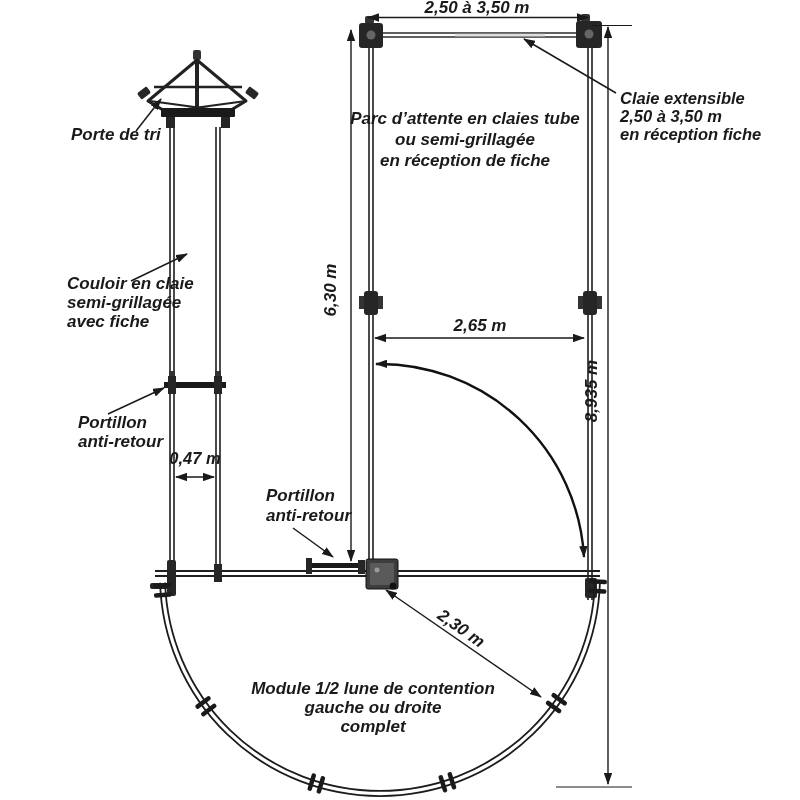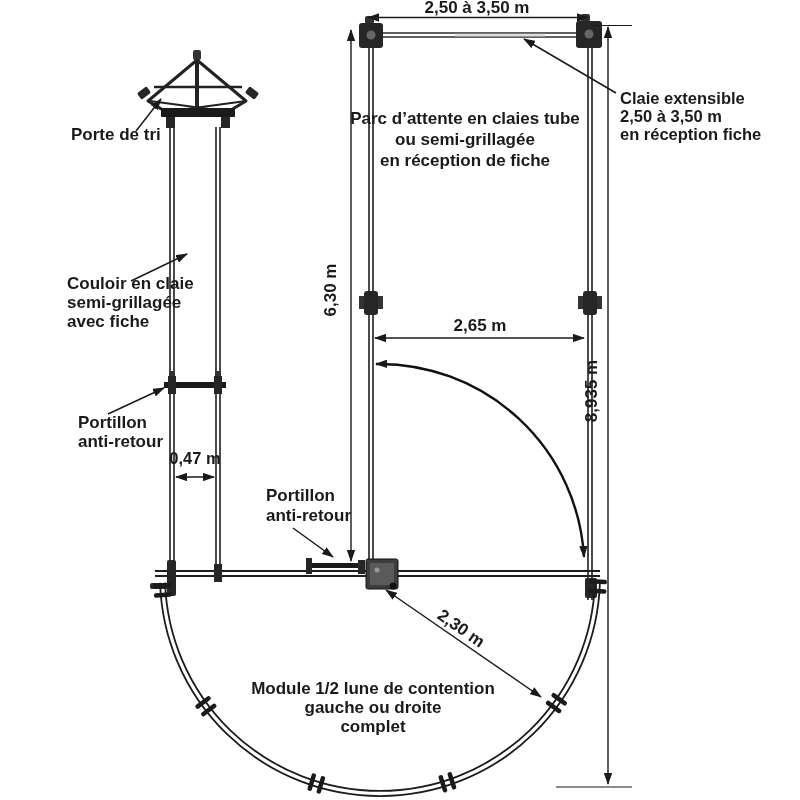--- a/index.html
+++ b/index.html
@@ -1,16 +1,16 @@
 <!DOCTYPE html>
 <html><head>
 <meta charset="utf-8">
 <style>
   html,body{margin:0;padding:0;background:#fff;}
-  .canvas{width:768px;height:800px;position:relative;background:#fff;overflow:hidden;}
+  .canvas{width:768px;height:800px;position:relative;background:#fff;overflow:hidden;font-style:italic;}
   svg text{
     font-family:"Liberation Sans",sans-serif;
     font-weight:600;
     font-size:17px;
     fill:#1a1a1a;
   }
   svg text.sm{font-size:16.5px;}
   .struct{stroke:#2b2b2b;stroke-width:1.7;fill:none;}
   .rail{stroke:#1f1f1f;stroke-width:2.2;fill:none;}
   .arc{stroke:#1c1c1c;stroke-width:1.8;fill:none;}

